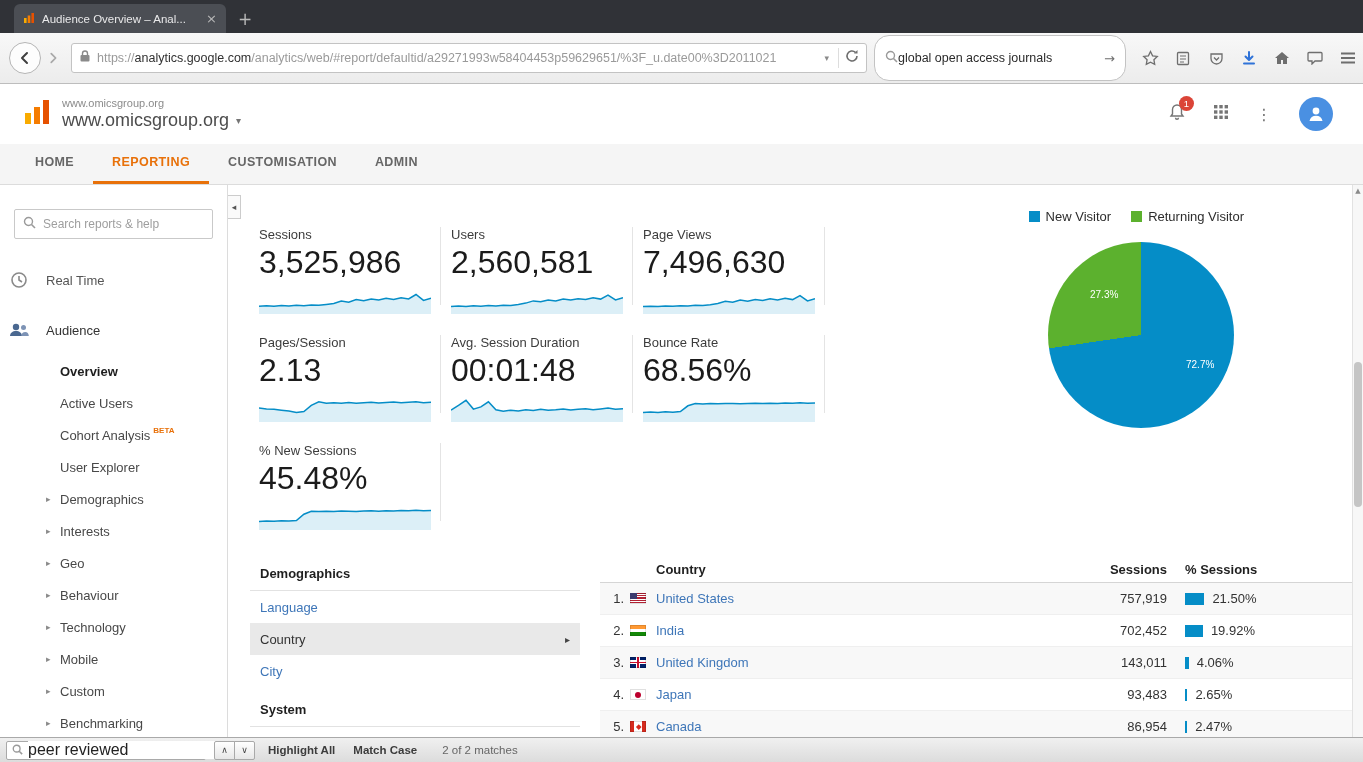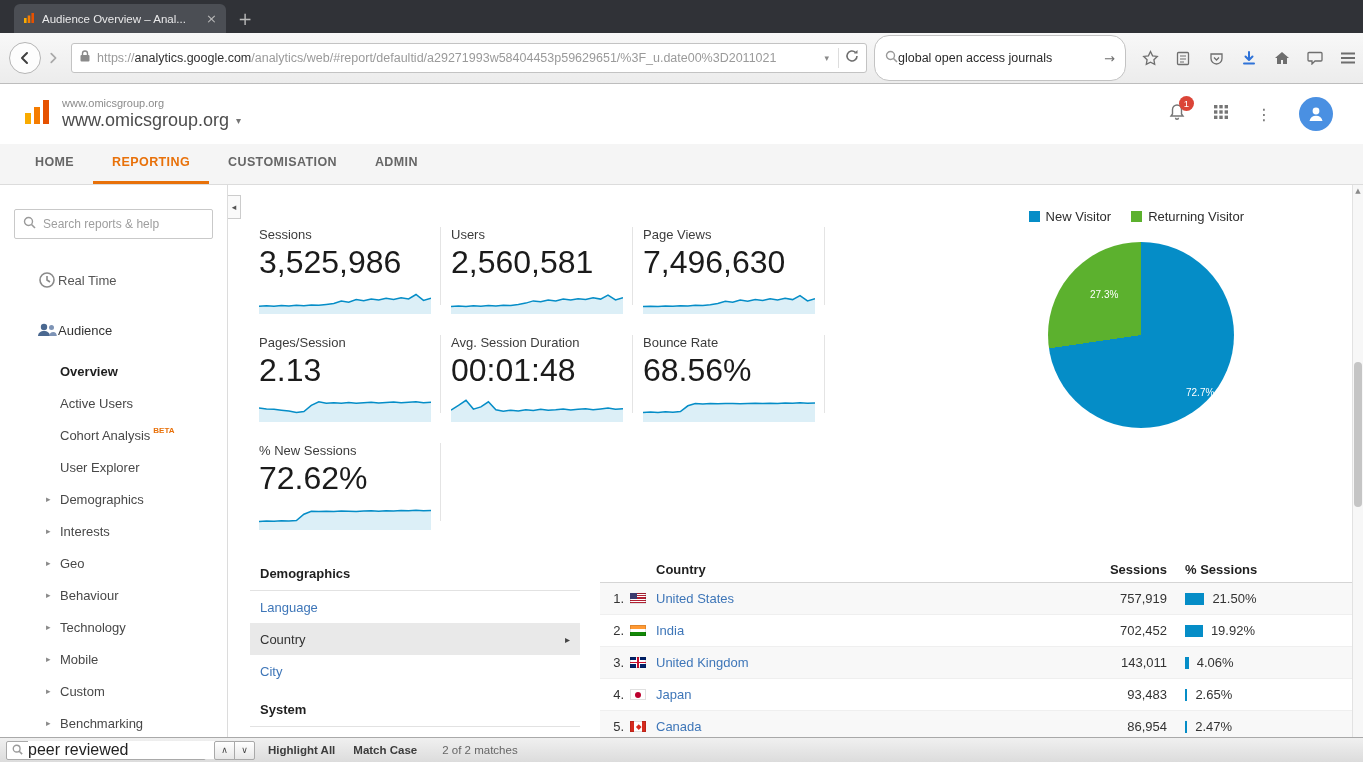--- a/index.html
+++ b/index.html
@@ -53,21 +53,21 @@
   .collapse-tab { position:absolute; left:228px; top:10px; width:13px; height:24px; border:1px solid #ccc; border-left:none; background:#fafafa; color:#555; font-size:9px; display:flex; align-items:center; justify-content:center; z-index:6; }
   .main { flex:1; position:relative; overflow:hidden; background:#fff; }
   .vscroll { width:11px; flex:none; border-left:1px solid #e2e2e2; background:#f7f7f7; position:relative; }
   .vscroll .arrow-up { position:absolute; top:2px; left:0; width:10px; text-align:center; font-size:7px; color:#8a8a8a; }
   .vthumb { position:absolute; left:1px; width:8px; border-radius:4px; background:#c5c5c5; top:177px; height:145px; }
 
   
   .sb-search { margin:24px 14px 16px 14px; height:30px; border:1px solid #c9c9c9; border-radius:2px; display:flex; align-items:center; padding:0 8px; gap:7px; background:#fff; }
   .sb-search input { border:none; outline:none; flex:1; font-size:12px; color:#444; font-family:"Liberation Sans",sans-serif; }
   .sb-search input::placeholder { color:#9e9e9e; }
-  .sb-item { height:50px; display:flex; align-items:center; gap:0; padding-left:36px; font-size:13px; color:#555; }
+  .sb-item { height:50px; display:flex; align-items:center; gap:16px; padding-left:8px; font-size:13px; color:#555; }
   .sb-item.active { color:#333; }
   .sb-ico { width:22px; display:flex; justify-content:center; }
   .sb-children { }
   .sb-child { height:32px; display:flex; align-items:center; padding-left:46px; font-size:13px; color:#484848; }
   .sb-child.selected { font-weight:700; color:#1e1e1e; }
   .sb-child .tri { width:14px; color:#8a8a8a; font-size:9px; }
   .beta { color:#e8710a; font-size:8px; font-weight:700; margin-left:3px; align-self:flex-start; margin-top:7px; }
 
   
   .metrics { position:absolute; left:31px; top:42px; display:grid; grid-template-columns:repeat(3,192px); row-gap:30px; }
@@ -75,21 +75,21 @@
   .m-label { font-size:13px; color:#3c3c3c; margin-bottom:2px; }
   .m-value { font-size:32px; color:#1b1b1b; margin-bottom:3px; }
   .m-spark { display:block; }
 
   
   .pie-legend { position:absolute; top:24px; right:108px; display:flex; gap:20px; font-size:13px; color:#2d2d2d; align-items:center; }
   .pie-legend .lg-item { display:flex; align-items:center; }
   .lg-swatch { width:11px; height:11px; display:inline-block; margin-right:6px; }
   .pie { position:absolute; left:820px; top:57px; width:186px; height:186px; border-radius:50%; }
   .pie-label { position:absolute; color:#fff; font-size:10px; }
-  .pie-label.big { left:138px; top:145px; }
+  .pie-label.big { left:138px; top:117px; }
   .pie-label.small { left:42px; top:47px; }
 
   
   .bottom { position:absolute; left:0; top:372px; right:0; }
   .demo-panel { position:absolute; left:22px; width:330px; }
   .panel-h { font-size:13px; font-weight:700; color:#1f1f1f; padding:9px 10px; border-bottom:1px solid #e2e2e2; }
   .panel-h.sys { margin-top:6px; }
   .demo-row { height:32px; display:flex; align-items:center; padding:0 10px; font-size:13px; color:#3e76b8; }
   .demo-row.selected { background:#e9e9e9; color:#333; }
   .demo-arrow { margin-left:auto; color:#444; font-size:10px; }
@@ -422,21 +422,21 @@
           <div class="metric">
             <div class="m-label">Bounce Rate</div>
             <div class="m-value">68.56%</div>
             <svg width="172" height="30" class="m-spark">
               <polygon points="0,30 0.0,20.4 7.5,20.0 15.0,20.4 22.4,19.7 29.9,20.2 37.4,19.5 44.9,13.8 52.3,11.6 59.8,12.0 67.3,11.6 74.8,11.8 82.3,11.4 89.7,11.6 97.2,11.8 104.7,11.4 112.2,11.2 119.7,11.6 127.1,11.2 134.6,11.4 142.1,10.9 149.6,11.2 157.0,10.7 164.5,11.2 172.0,10.9 172,30" fill="rgba(5,141,199,0.14)"></polygon>
               <polyline points="0.0,20.4 7.5,20.0 15.0,20.4 22.4,19.7 29.9,20.2 37.4,19.5 44.9,13.8 52.3,11.6 59.8,12.0 67.3,11.6 74.8,11.8 82.3,11.4 89.7,11.6 97.2,11.8 104.7,11.4 112.2,11.2 119.7,11.6 127.1,11.2 134.6,11.4 142.1,10.9 149.6,11.2 157.0,10.7 164.5,11.2 172.0,10.9" fill="none" stroke="#058dc7" stroke-width="1.5"></polyline>
             </svg>
           </div>
           <div class="metric">
             <div class="m-label">% New Sessions</div>
-            <div class="m-value">72.62%</div>
+            <div class="m-value">45.48%</div>
             <svg width="172" height="30" class="m-spark">
               <polygon points="0,30 0.0,21.5 7.5,21.1 15.0,21.3 22.4,20.8 29.9,21.1 37.4,20.6 44.9,14.2 52.3,11.2 59.8,11.6 67.3,11.2 74.8,11.4 82.3,10.9 89.7,11.2 97.2,11.4 104.7,10.9 112.2,10.7 119.7,11.2 127.1,10.7 134.6,10.9 142.1,10.5 149.6,10.7 157.0,10.3 164.5,10.7 172.0,10.5 172,30" fill="rgba(5,141,199,0.14)"></polygon>
               <polyline points="0.0,21.5 7.5,21.1 15.0,21.3 22.4,20.8 29.9,21.1 37.4,20.6 44.9,14.2 52.3,11.2 59.8,11.6 67.3,11.2 74.8,11.4 82.3,10.9 89.7,11.2 97.2,11.4 104.7,10.9 112.2,10.7 119.7,11.2 127.1,10.7 134.6,10.9 142.1,10.5 149.6,10.7 157.0,10.3 164.5,10.7 172.0,10.5" fill="none" stroke="#058dc7" stroke-width="1.5"></polyline>
             </svg>
           </div>
         </section>
 
       <div class="pie-legend">
         <span class="lg-item">
           <span class="lg-swatch" style="background: rgb(5, 141, 199);"></span>

